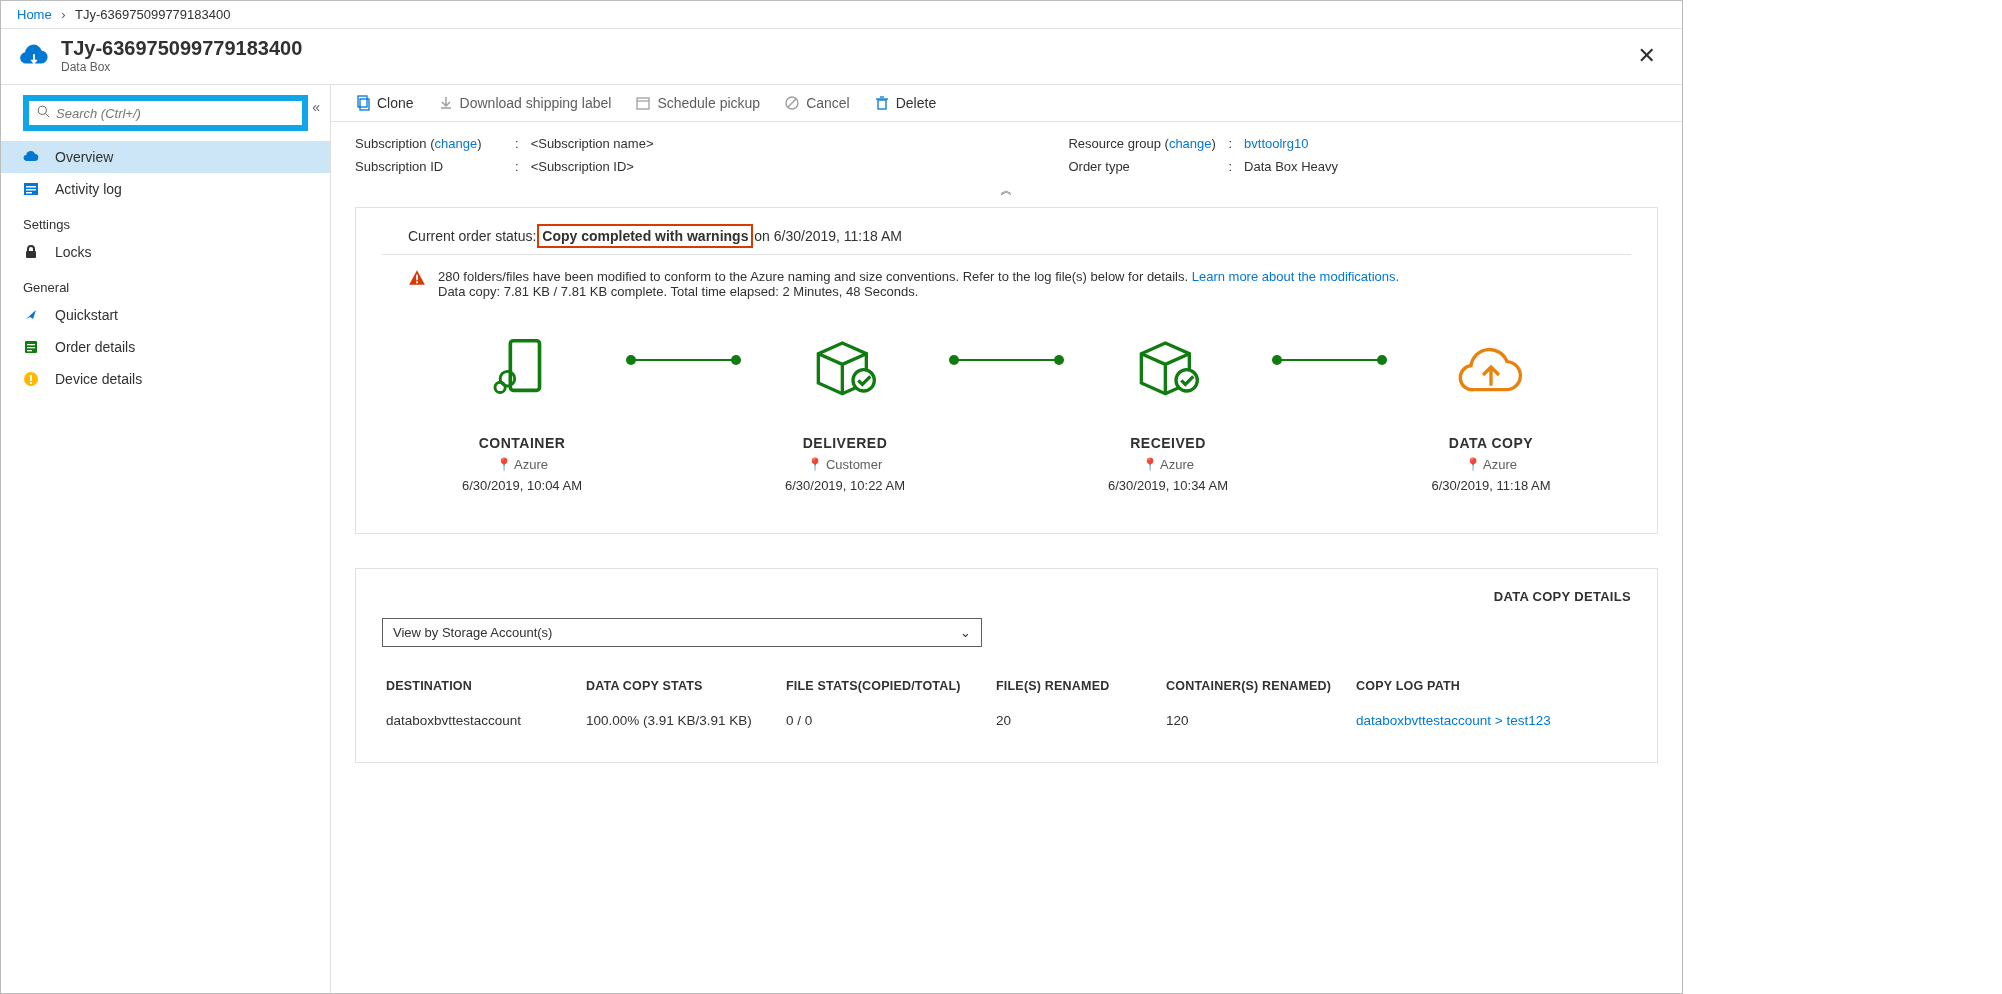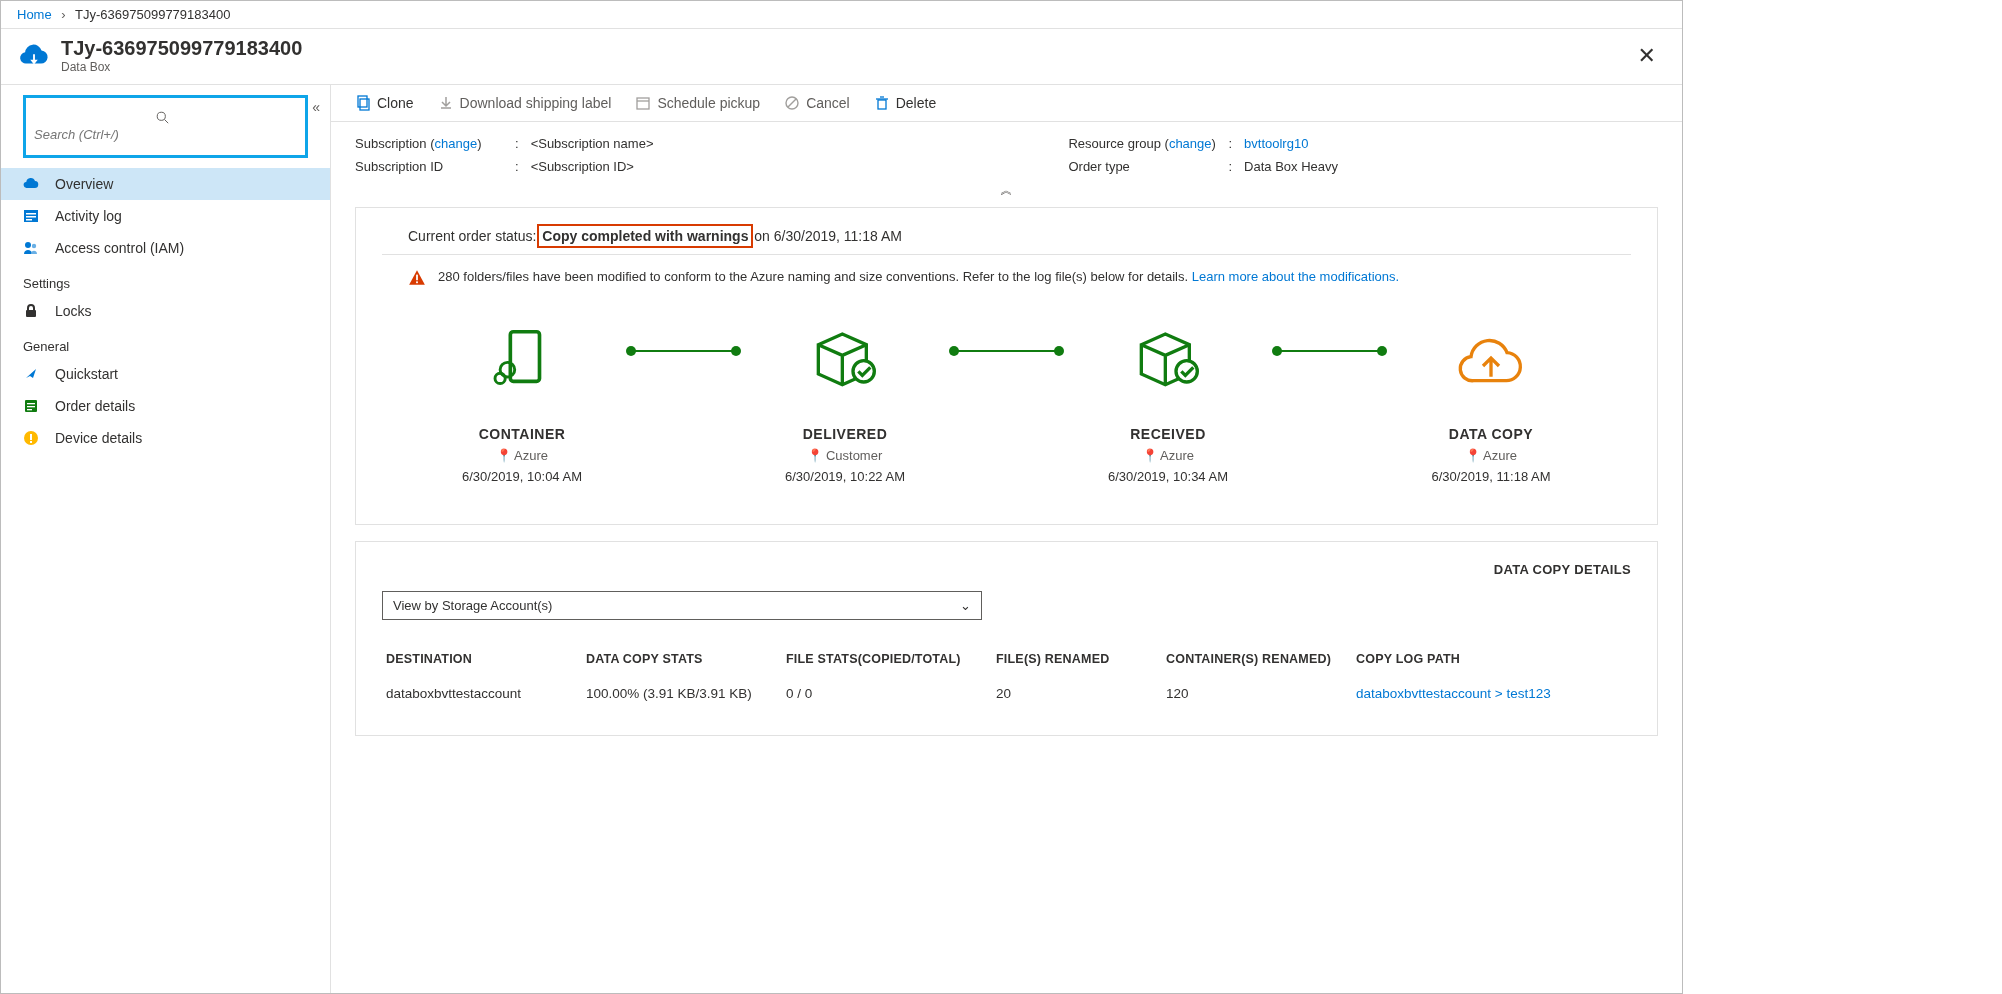--- a/index.html
+++ b/index.html
@@ -11,41 +11,41 @@
   .header { display: flex; align-items: center; padding: 8px 16px 10px 16px; border-bottom: 1px solid #e1e1e1; }
   .header-icon { width: 34px; height: 34px; margin-right: 10px; display:flex; align-items:center; justify-content:center; }
   .header-titles { display: flex; flex-direction: column; }
   .header-title { font-size: 20px; font-weight: 600; }
   .header-subtitle { font-size: 12px; color: #605e5c; }
   .close-x { margin-left: auto; font-size: 22px; cursor: pointer; padding: 4px 10px; color:#323130; }
   .body { flex: 1; display: flex; min-height: 0; }
   .sidebar { width: 330px; border-right: 1px solid #e1e1e1; padding: 10px 0 10px 0; position: relative; }
   .collapse-chevron { position:absolute; top:14px; right:10px; font-size:14px; color:#605e5c; cursor:pointer; }
   .search-wrap { padding: 0 22px 10px 22px; }
-  .search { display: flex; align-items: center; border: 3px solid #0ea5e9; padding: 13px 8px; flex-direction: column; }
+  .search { display: flex; align-items: center; border: 6px solid #0ea5e9; padding: 4px 8px; }
   .search input { border: none; outline: none; width: 100%; font-size: 13px; font-style: italic; color: #605e5c; background: transparent; }
   .search .sicon { margin-right: 6px; color:#605e5c; }
   .nav-item { display: flex; align-items: center; padding: 8px 22px; cursor: pointer; font-size: 14px; }
   .nav-item.active { background: #cde6f7; }
   .nav-item .nicon { width: 20px; margin-right: 12px; display:inline-flex; }
   .nav-group { padding: 12px 22px 4px 22px; font-size: 13px; color:#323130; }
   .main { flex: 1; display: flex; flex-direction: column; padding: 0; overflow: hidden; }
   .toolbar { display: flex; align-items: center; gap: 24px; padding: 10px 24px; border-bottom: 1px solid #e1e1e1; }
   .tool { display: inline-flex; align-items: center; gap: 6px; cursor: pointer; color: #605e5c; font-size: 14px; }
   .tool.enabled { color: #323130; }
   .tool .ticon { color: #0078d4; display:inline-flex; }
   .tool.disabled .ticon { color: #a19f9d; }
   .props { display: flex; padding: 14px 24px 6px 24px; gap: 56px; }
   .prop-col { display: flex; flex-direction: column; gap: 8px; }
   .prop-row { display: flex; align-items: center; font-size: 13px; }
   .prop-label { width: 160px; color: #323130; }
   .prop-sep { margin-right: 12px; }
   .prop-link { color: #0078d4; cursor: pointer; }
   .collapse-caret { text-align:center; color:#605e5c; font-size:12px; padding:2px 0 8px 0; }
-  .panel { margin: 0 24px 16px 24px; border: 1px solid #e1e1e1; padding: 20px 26px 30px 26px; }
+  .panel { margin: 0 24px 34px 24px; border: 1px solid #e1e1e1; padding: 20px 26px 30px 26px; }
   .status-line { font-size: 14px; padding: 0 26px 10px 26px; border-bottom:1px solid #e1e1e1; margin-bottom:14px; }
   .status-highlight { font-weight: 700; outline: 2px solid #d83b01; outline-offset: 1px; padding: 1px 2px; }
   .warn-row { display: flex; gap: 12px; padding: 0 26px 18px 26px; font-size: 13px; }
   .warn-icon { flex: 0 0 auto; }
   .warn-text a { color: #0078d4; text-decoration: none; }
   .flow { display: flex; align-items: center; justify-content: space-between; padding: 10px 30px 10px 30px; }
   .step { flex: 0 0 220px; text-align: center; }
   .step-icon { height: 80px; display:flex; align-items:center; justify-content:center; }
   .step-title { font-weight: 700; letter-spacing: 0.5px; margin-top: 28px; font-size: 14px; }
   .step-sub { margin-top: 6px; color: #605e5c; font-size: 13px; }
@@ -111,31 +111,20 @@
         <span class="nicon">
             <svg width="16" height="16" viewBox="0 0 16 16">
               <rect x="1" y="2" width="14" height="12" fill="#0078d4"></rect>
               <rect x="3" y="5" width="10" height="1.5" fill="#fff"></rect>
               <rect x="3" y="8" width="10" height="1.5" fill="#fff"></rect>
               <rect x="3" y="11" width="6" height="1.5" fill="#fff"></rect>
             </svg>
           </span>
         <span>Activity log</span>
       </div>
-      <div class="nav-item">
-        <span class="nicon">
-            <svg width="16" height="16" viewBox="0 0 16 16">
-              <circle cx="5" cy="5" r="3" fill="#0078d4"></circle>
-              <path d="M1 14c0-3 2-4 4-4s4 1 4 4" fill="#0078d4"></path>
-              <circle cx="11" cy="6" r="2.2" fill="#69afe5"></circle>
-              <path d="M8 14c0-2.4 1.5-3.2 3-3.2s3 .8 3 3.2" fill="#69afe5"></path>
-            </svg>
-          </span>
-        <span>Access control (IAM)</span>
-      </div>
       <div class="nav-group">Settings</div>
       <div class="nav-item">
         <span class="nicon">
             <svg width="16" height="16" viewBox="0 0 16 16">
               <rect x="3" y="7" width="10" height="7" rx="1" fill="#323130"></rect>
               <path d="M5 7V5a3 3 0 0 1 6 0v2" fill="none" stroke="#323130" stroke-width="2"></path>
             </svg>
           </span>
         <span>Locks</span>
       </div>
@@ -261,20 +250,21 @@
         <div class="warn-row">
           <div class="warn-icon">
             <svg width="18" height="18" viewBox="0 0 16 16">
                 <path d="M8 1 15 14H1z" fill="#d83b01"></path>
                 <rect x="7.2" y="5" width="1.6" height="5" fill="#fff"></rect>
                 <rect x="7.2" y="11" width="1.6" height="1.6" fill="#fff"></rect>
               </svg>
           </div>
           <div class="warn-text">
             <div><span>280 folders/files have been modified to conform to the Azure naming and size conventions. Refer to the log file(s) below for details. </span><a>Learn more about the modifications.</a></div>
+            <div>Data copy: 7.81 KB / 7.81 KB complete. Total time elapsed: 2 Minutes, 48 Seconds.</div>
           </div>
         </div>
 
         <div class="flow">
           <div class="step">
             <div class="step-icon">
               <svg width="70" height="70" viewBox="0 0 48 48">
                   <rect x="16" y="6" width="20" height="34" rx="2" fill="none" stroke="#107c10" stroke-width="2.5"></rect>
                   <circle cx="14" cy="32" r="5" fill="none" stroke="#107c10" stroke-width="2"></circle>
                   <circle cx="9" cy="38" r="3.5" fill="none" stroke="#107c10" stroke-width="2"></circle>

